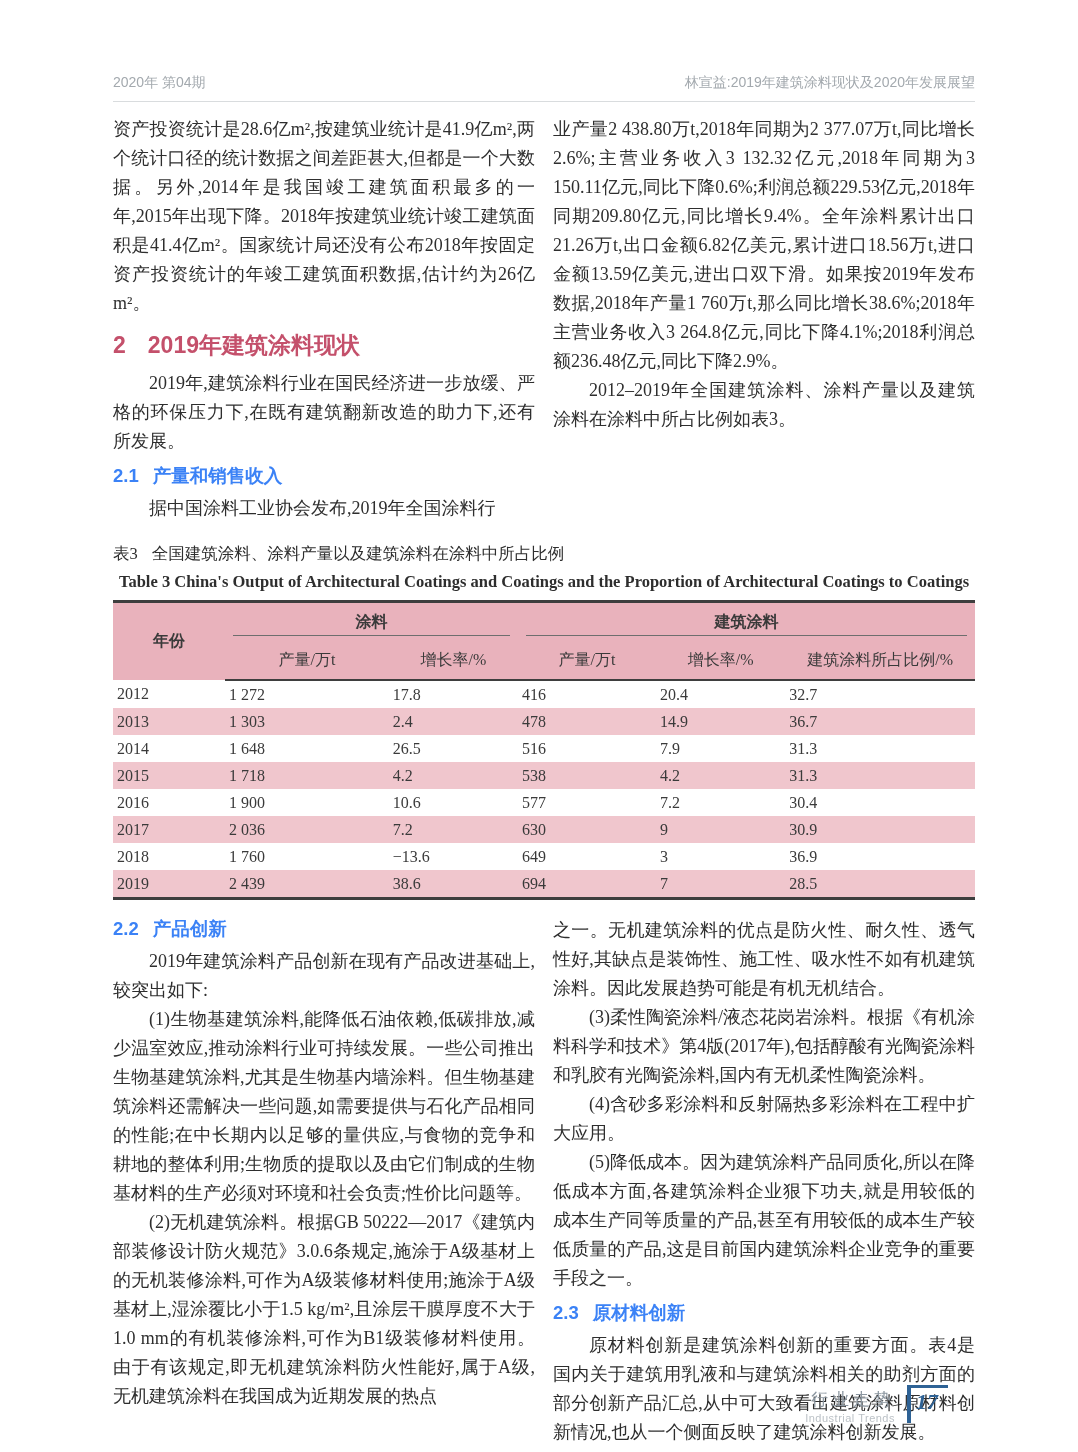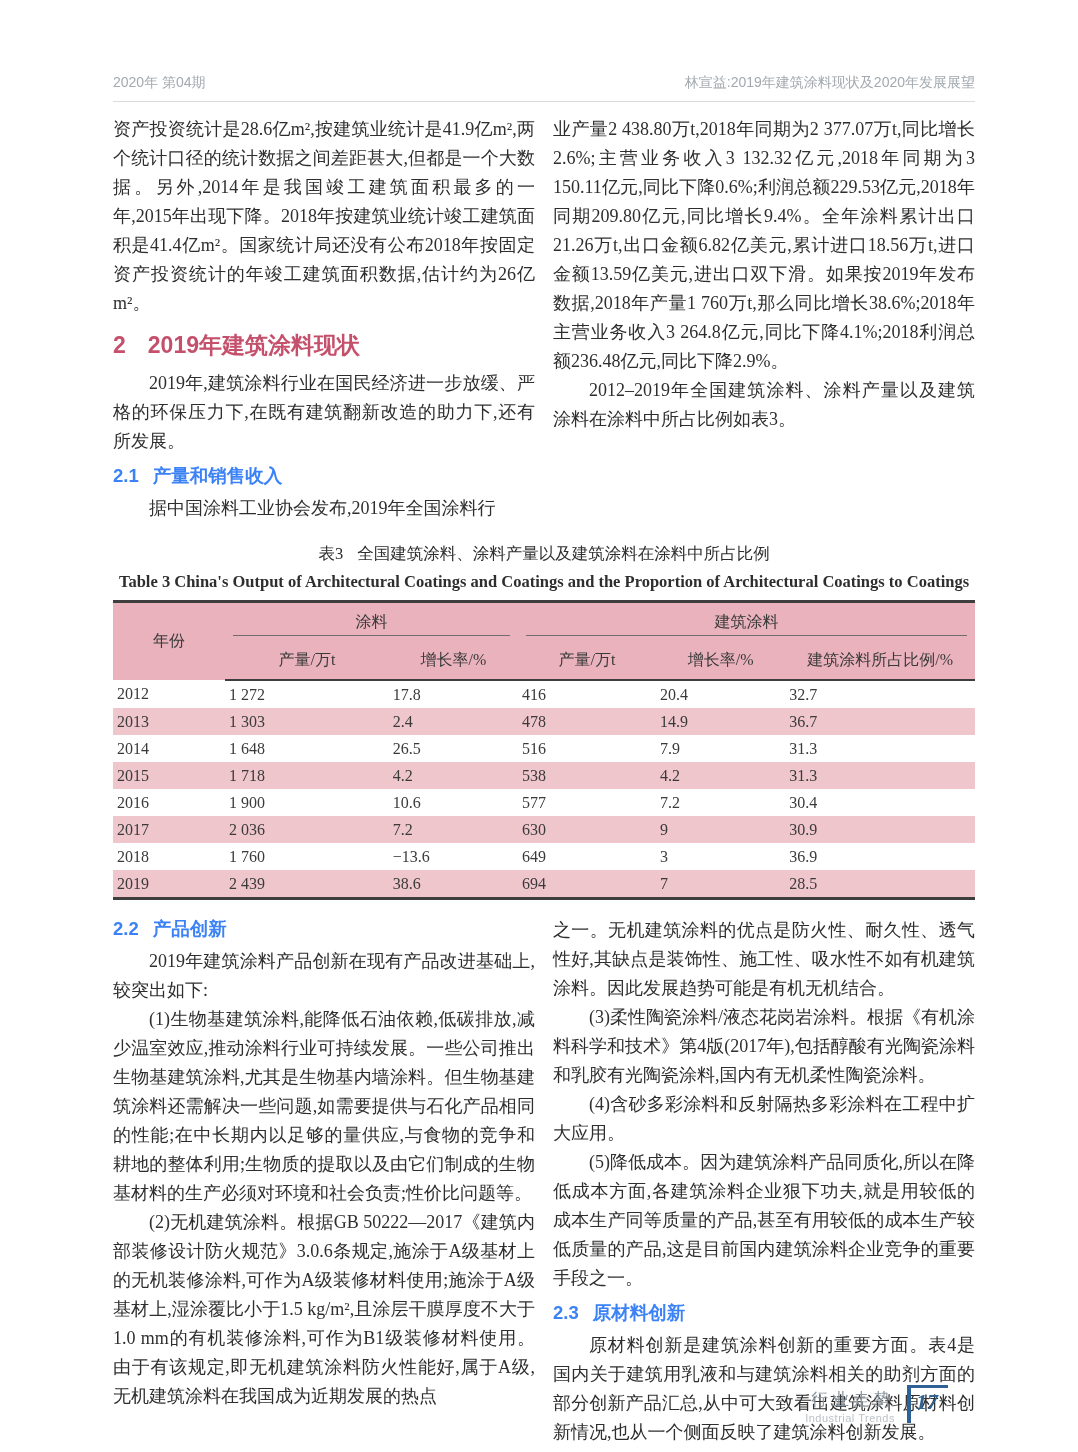--- a/index.html
+++ b/index.html
@@ -43,36 +43,36 @@
   .h-sub{
     font-family:"Liberation Sans","DejaVu Sans",sans-serif;
     color:#3b82f6;font-weight:bold;
     font-size:18.5px;line-height:26px;
     margin:7px 0 5px 0;
   }
   .h-sub .num{margin-right:14px;}
   
   .table-block{margin-top:20px;}
   .cap-cn{
-    text-align:center;font-size:16.5px;color:#2e2e2e;
+    text-align:left;font-size:16.5px;color:#2e2e2e;
     margin:0 0 7px 0;font-weight:500;
   }
   .cap-cn .cap-label{margin-right:14px;}
   .cap-en{
     text-align:center;font-weight:bold;font-size:16.5px;
     margin:0 0 8px 0;font-family:"Liberation Serif","DejaVu Serif",serif;
   }
   table.data{
     width:100%;border-collapse:collapse;
     border-top:3px solid #3e3e3e;border-bottom:3px solid #3e3e3e;
     font-size:16px;color:#3a3a3a;
   }
   table.data thead{background:#e9b2bc;}
   table.data th{font-weight:normal;text-align:center;}
-  table.data tr.grp th{height:36px;}
+  table.data tr.grp th{height:36px;font-weight:bold;}
   table.data tr.sub th{height:36px;border-bottom:2px solid #3e3e3e;}
   table.data th.group{position:relative;}
   table.data th.group::after{
     content:"";position:absolute;left:8px;right:8px;bottom:5px;
     height:1px;background:#6e6e6e;
   }
   table.data td{height:27px;padding:0 4px;}
   table.data tbody tr:nth-child(even){background:#f0c6cd;}
   
   .page-footer{

